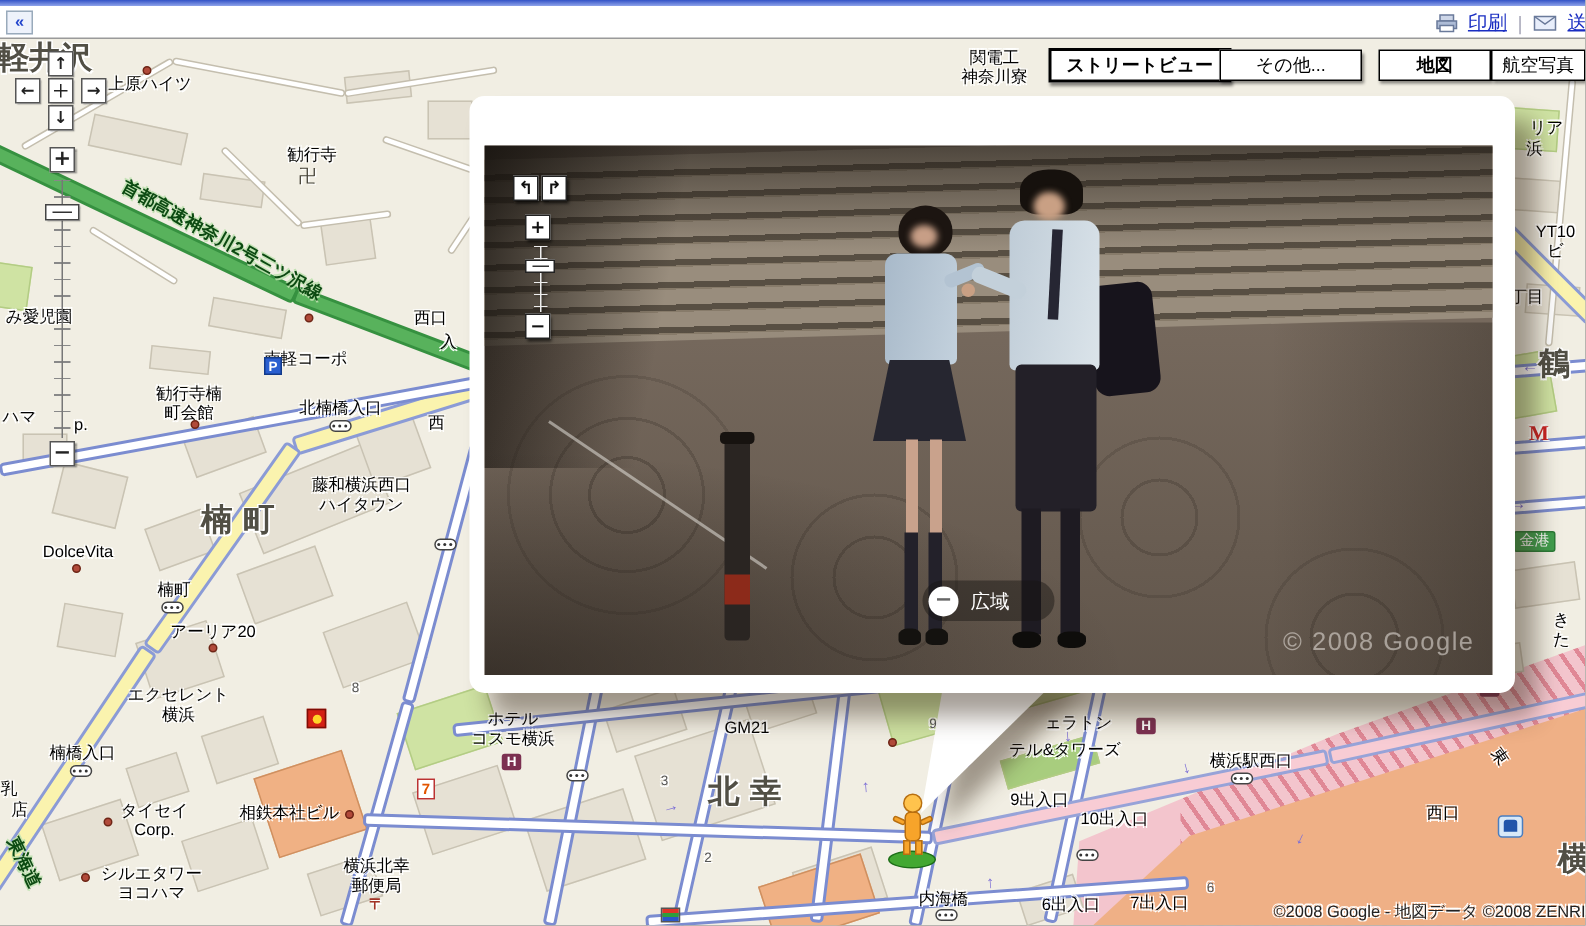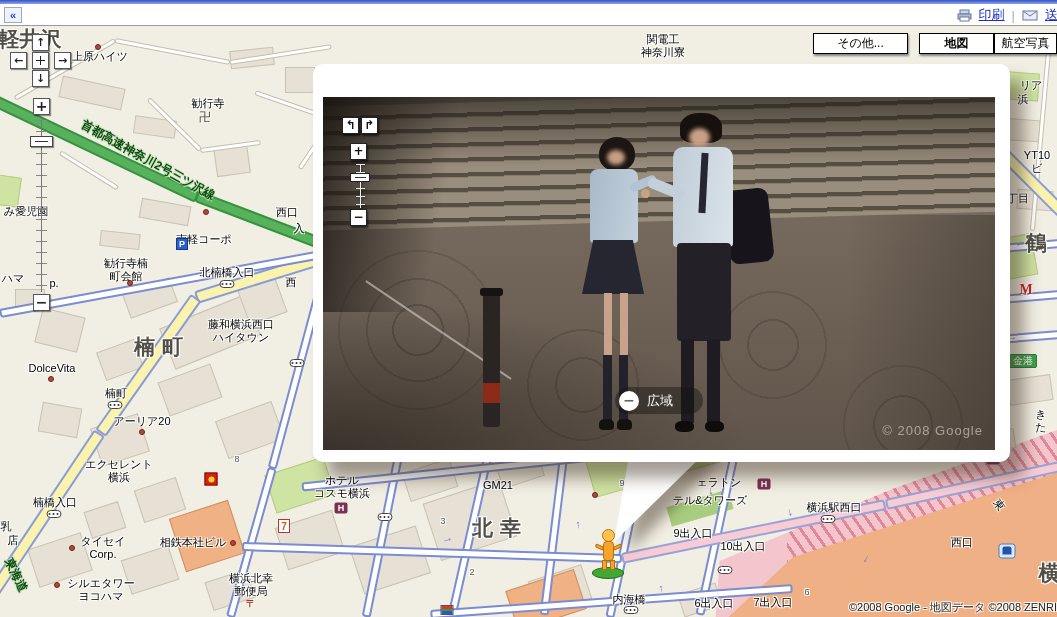--- a/index.html
+++ b/index.html
@@ -177,21 +177,21 @@
       border:1px solid #222;z-index:4;cursor:pointer;}
   #svhandle::after{content:"";position:absolute;left:4px;top:3px;width:11px;height:1px;background:#333;}
 
   .wide-pill{position:absolute;left:292px;top:290px;width:88px;height:27px;border-radius:14px;
       background:rgba(22,20,18,.45);z-index:4;display:flex;align-items:center;gap:8px;
       padding-left:4px;cursor:pointer;}
   .wide-pill .circ{width:20px;height:20px;border-radius:50%;background:#fff;color:#666;
       font:bold 14px/18px "DejaVu Sans",sans-serif;text-align:center;}
   .wide-pill .wlabel{color:#fff;font-size:13px;}
   .photo-copy{position:absolute;right:12px;bottom:12px;color:rgba(235,230,224,.55);
-      font-size:13px;letter-spacing:1px;z-index:4;}
+      font-size:17px;letter-spacing:1px;z-index:4;}
 </style>
 </head>
 <body>
 
 <div class="page">
 
   <div id="map">
 
     <div class="zone-pink" style="left:660px;top:430px;width:397px;height:187px;clip-path:polygon(15% 70%,58% 32%,100% 0,100% 100%,14% 100%);">
       <div class="tracks"></div>
@@ -396,20 +396,21 @@
       <div class="pbtn" style="left:48px;top:24px;">→</div>
       <div class="pbtn" style="left:26px;top:42px;">↓</div>
       <div class="pbtn big" style="left:27px;top:70px;">+</div>
       <div id="ladder"></div>
       <div id="zoomhandle"></div>
       <div class="pbtn big" style="left:27px;top:266px;">−</div>
     </div>
 
     <span id="attrib">©2008 Google - 地図データ ©2008 ZENRIN</span>
 
+    <div class="mapbtn active" style="left:699px;top:32px;">ストリートビュー</div>
     <div class="mapbtn" style="left:813px;top:33px;width:95px;">その他...</div>
     <div class="mapbtn bold" style="left:919px;top:33px;width:75px;">地図</div>
     <div class="mapbtn" style="left:994px;top:33px;width:63px;padding:1px 2px;">航空写真</div>
   </div>
 
   <svg id="tail" width="200" height="120">
     <polygon points="70,10 152,6 54,102" fill="#ffffff"></polygon>
   </svg>
 
   <div id="balloon">

